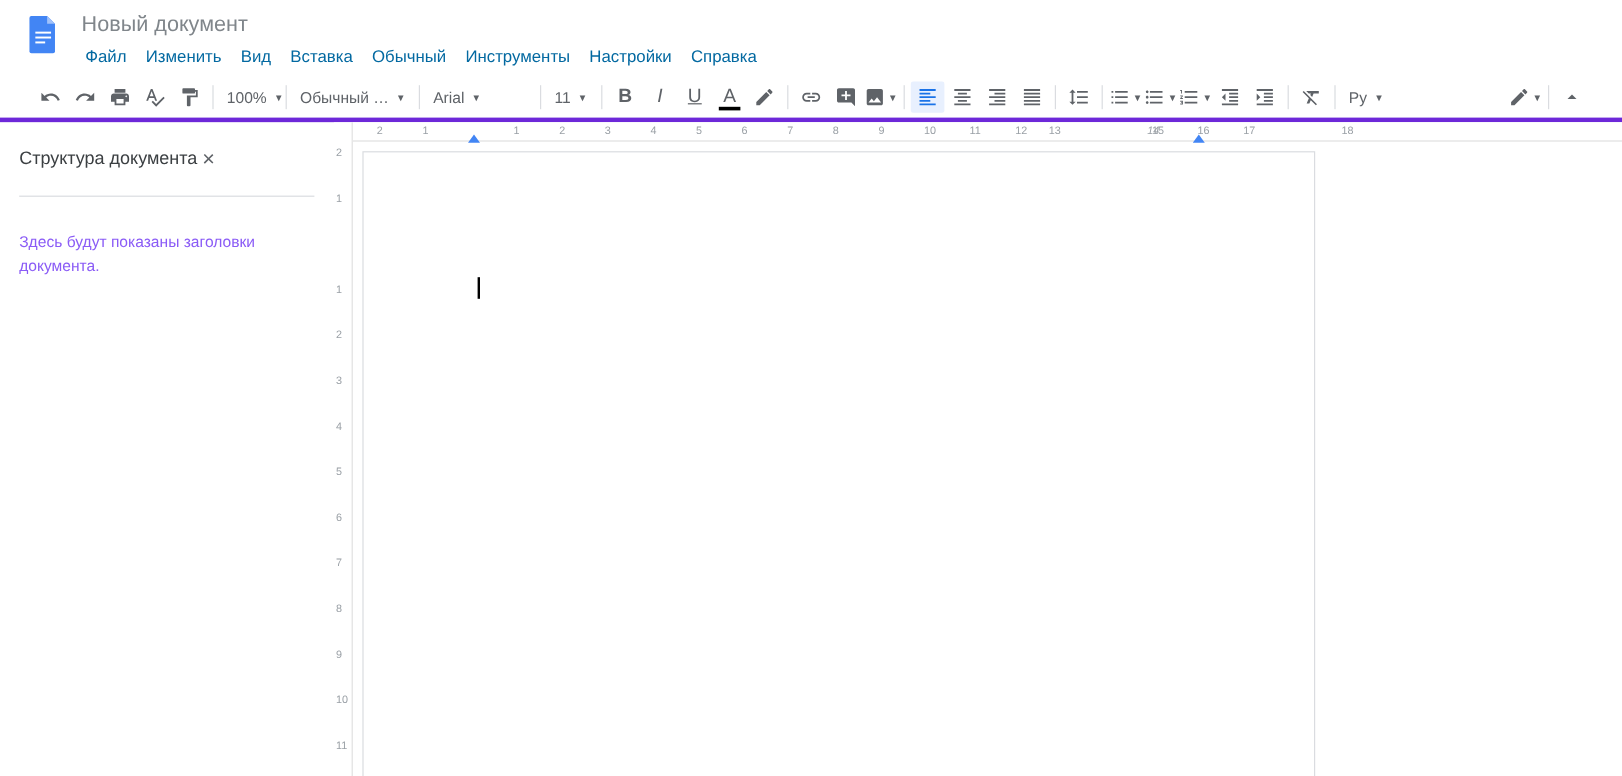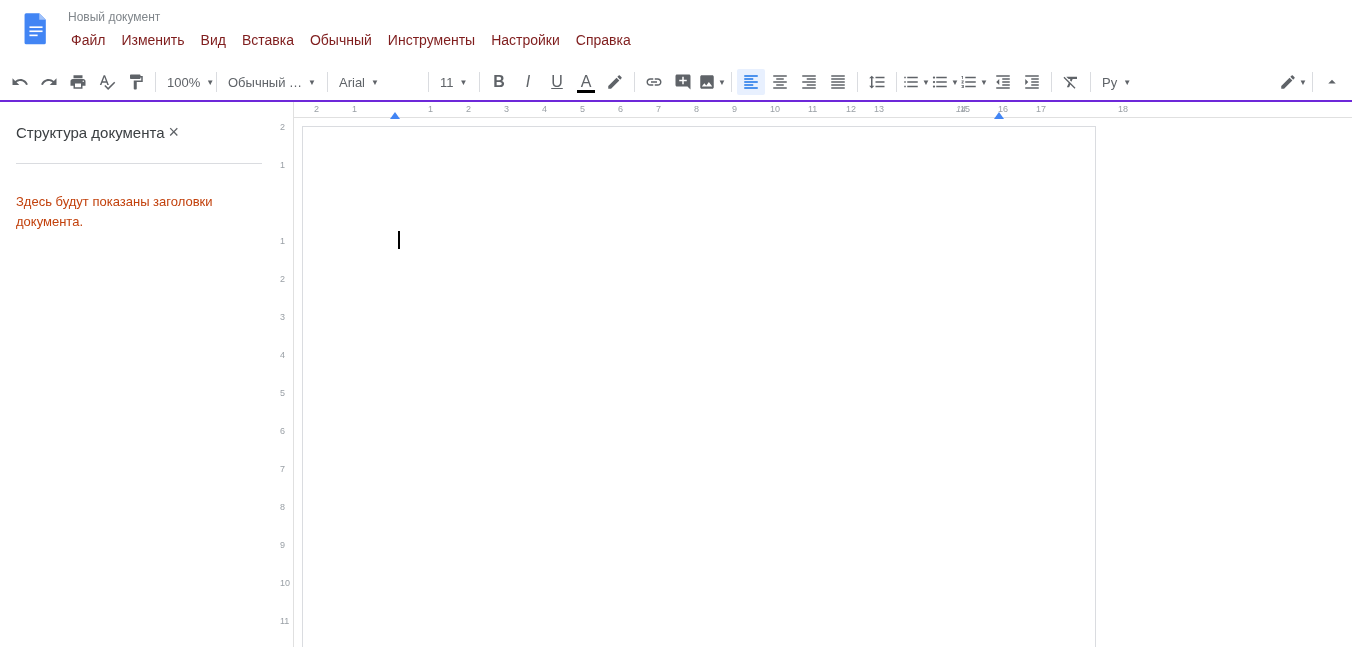--- a/index.html
+++ b/index.html
@@ -2,48 +2,48 @@
 <html><head>
 <meta charset="utf-8">
 <style>
 * { margin: 0; padding: 0; box-sizing: border-box; }
 body { font-family: Arial, sans-serif; background: #fff; overflow: hidden; width: 1352px; height: 647px; }
 
 .header { display: flex; align-items: flex-start; padding: 8px 16px 0 16px; height: 64px; }
 .logo { width: 40px; height: 40px; margin-right: 8px; display: flex; align-items: center; justify-content: center; }
 .logo svg { width: 36px; height: 36px; }
 .title-area { flex: 1; display: flex; flex-direction: column; }
-.doc-title { font-size: 12px; color: #80868b; padding: 2px 4px; }
+.doc-title { font-size: 18px; color: #80868b; padding: 2px 4px; }
 .menubar { display: flex; gap: 2px; margin-top: 2px; }
-.menu-item { font-size: 14px; color: #7f1d1d; padding: 4px 7px; cursor: pointer; border-radius: 4px; }
+.menu-item { font-size: 14px; color: #0369a1; padding: 4px 7px; cursor: pointer; border-radius: 4px; }
 .header-right { display: flex; align-items: center; gap: 12px; padding-top: 10px; }
 .comment-btn { width: 40px; height: 40px; display: flex; align-items: center; justify-content: center; cursor: pointer; border-radius: 50%; }
 .share-btn { background: #1a73e8; color: #fff; border: none; padding: 9px 20px; border-radius: 4px; font-size: 14px; font-weight: 500; cursor: pointer; display: flex; align-items: center; gap: 8px; }
 .avatar { width: 32px; height: 32px; border-radius: 50%; background: radial-gradient(circle at 30% 30%, #f4a261, #e76f51); cursor: pointer; }
 
-.toolbar { display: flex; align-items: center; padding: 4px 6px; height: 38px; border-bottom: 2px solid #6d28d9; gap: 1px; }
+.toolbar { display: flex; align-items: center; padding: 4px 28px; height: 38px; border-bottom: 4px solid #6d28d9; gap: 1px; }
 .tb-btn { width: 28px; height: 26px; display: flex; align-items: center; justify-content: center; cursor: pointer; border-radius: 2px; color: #5f6368; }
 .tb-btn.active { background: #e8f0fe; color: #1a73e8; }
 .tb-sep { width: 1px; height: 20px; background: #dadce0; margin: 0 4px; }
 .tb-dd { display: flex; align-items: center; padding: 0 6px; height: 26px; cursor: pointer; font-size: 13px; color: #5f6368; gap: 6px; }
 .dd-arrow { font-size: 8px; color: #5f6368; }
 .style-dd { width: 100px; overflow: hidden; white-space: nowrap; }
 .font-dd { width: 90px; }
 .size-dd { width: 40px; }
 .zoom-dd { width: 50px; }
 .text-color { position: relative; }
 .text-color::after { content: ''; position: absolute; bottom: 2px; left: 5px; right: 5px; height: 3px; background: #000; }
 .spacer { flex: 1; }
 
 .main { display: flex; height: calc(647px - 102px); }
 .outline-panel { width: 278px; background: #fff; padding: 16px; border-right: none; }
 .outline-header { display: flex; justify-content: flex-start; align-items: center; padding-bottom: 16px; border-bottom: 1px solid #dadce0; }
 .outline-title { font-size: 15px; color: #3c4043; }
 .outline-close { cursor: pointer; color: #5f6368; font-size: 18px; padding: 4px; }
-.outline-empty { font-size: 13px; color: #c2410c; margin-top: 28px; line-height: 1.5; }
+.outline-empty { font-size: 13px; color: #8b5cf6; margin-top: 28px; line-height: 1.5; }
 
 .editor-area { flex: 1; position: relative; background: #fff; display: flex; }
 .vruler { width: 16px; background: #fff; border-right: 1px solid #e0e0e0; position: relative; font-size: 9px; color: #9aa0a6; }
 .vruler .tick { position: absolute; left: 2px; }
 .doc-container { flex: 1; background: #fff; overflow: hidden; }
 .hruler { height: 16px; background: #fff; position: relative; font-size: 9px; color: #9aa0a6; border-bottom: 1px solid #e0e0e0; }
 .hruler .tick { position: absolute; top: 2px; }
 .hruler .marker-left { position: absolute; left: 96px; top: 10px; width: 0; height: 0; border-left: 5px solid transparent; border-right: 5px solid transparent; border-bottom: 7px solid #4285f4; }
 .hruler .marker-right { position: absolute; left: 700px; top: 10px; width: 0; height: 0; border-left: 5px solid transparent; border-right: 5px solid transparent; border-bottom: 7px solid #4285f4; }
 .page { width: 794px; min-height: 1000px; background: #fff; margin: 8px 0 0 8px; border: 1px solid #dadce0; position: relative; }

